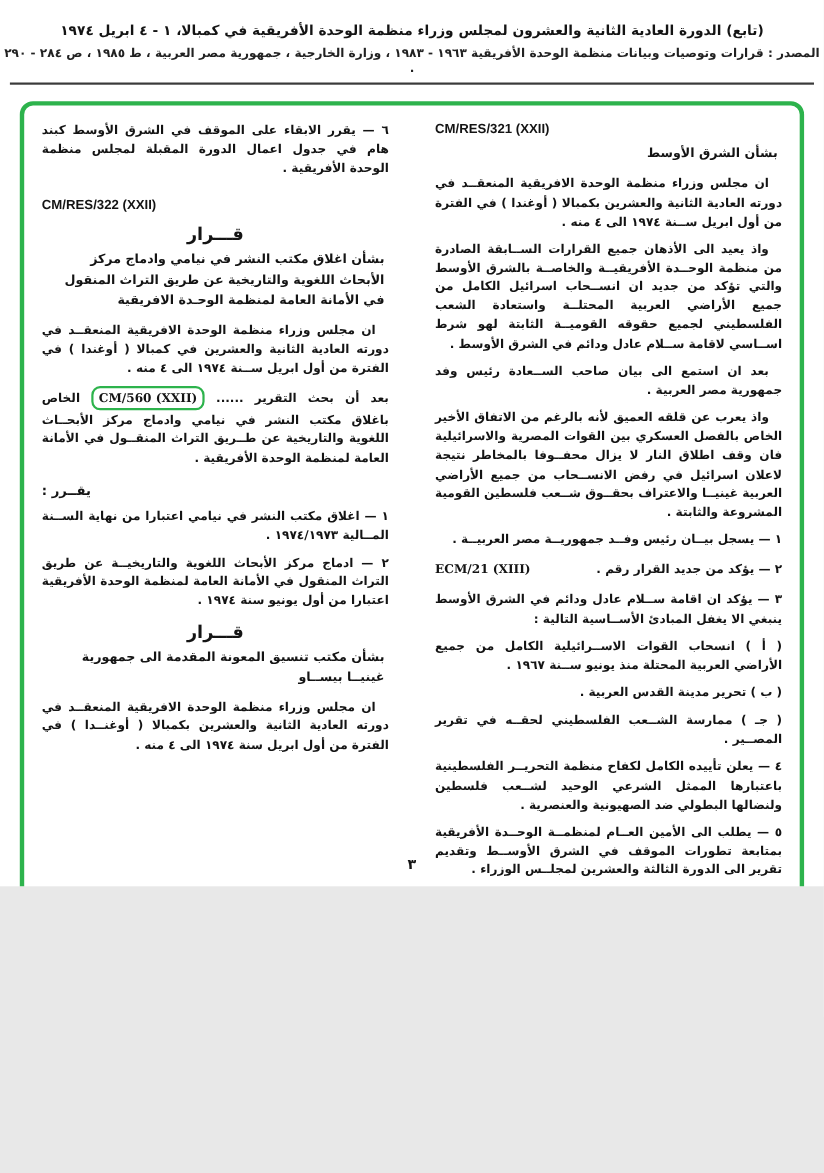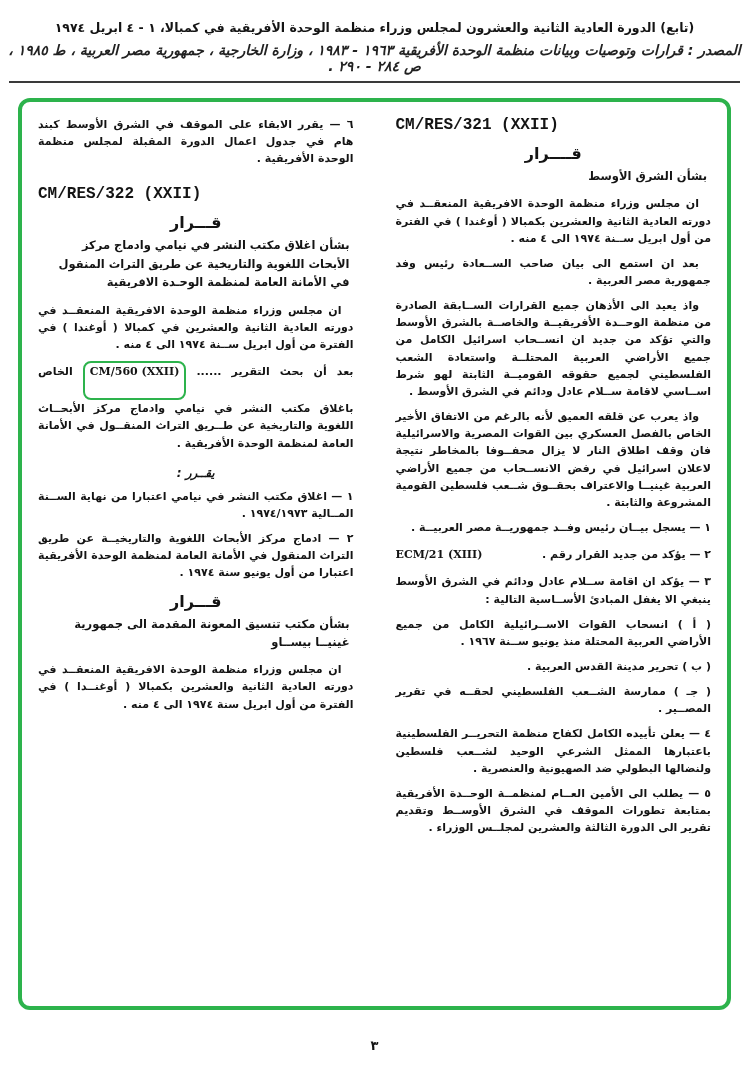--- a/index.html
+++ b/index.html
@@ -1,29 +1,29 @@
 <!DOCTYPE html>
 <html lang="ar"><head>
 <meta charset="utf-8">
 <style>
   html, body { margin:0; padding:0; background:#e8e8e8; }
   .page {
     position:relative;
-    width:749px; height:1066px;
+    width:749px; height:806px;
     margin:0 auto;
     background:#ffffff;
     overflow:hidden;
     font-family:"DejaVu Sans", sans-serif;
     font-weight:700;
     color:#141414;
   }
   
   .page-header { text-align:center; padding-top:20px; }
   .header-title { direction:rtl; font-size:12.5px; letter-spacing:0; }
-  .header-source { direction:rtl; font-size:14px; margin-top:7px; color:#222;font-style:italic; }
+  .header-source { direction:rtl; font-size:11px; margin-top:7px; color:#222; }
   .header-rule { border:0; border-top:2px solid #3a3a3a; margin:7px 9px 0; }
   
   .content-box {
     margin:15px 18px 0;
     border:4px solid #2db34c;
     border-radius:12px;
     padding:14px 16px 16px;
     box-sizing:border-box;
     min-height:912px;
   }
@@ -33,57 +33,56 @@
   p.body {
     direction:rtl;
     text-align:justify;
     font-size:11px;
     line-height:1.56;
     margin:8px 0;
   }
   p.indent { text-indent:12px; }
   .ref-heading {
     direction:ltr; text-align:left;
-    font-family:Liberation Mono, monospace;
-    font-size:16px;
+    font-family:Liberation Sans, sans-serif;
+    font-size:12px;
     margin:18px 0 6px;
   }
   .col > .ref-heading:first-child, .col > p.body:first-child { margin-top:0; }
   .res-title {
     direction:rtl; text-align:center;
     font-size:16px;
     margin:10px 0 4px;
   }
   .res-subtitle {
     direction:rtl; text-align:right;
     font-size:11.5px; line-height:1.6;
     margin:0 4px 10px;
   }
   .decides-heading {
-    direction:rtl; text-align:center;
+    direction:rtl; text-align:left;
     font-size:12px;
     margin:14px 0 6px;
-    font-style:italic;
   }
   .spread-line {
     direction:rtl;
     display:flex; justify-content:space-between; align-items:baseline;
     font-size:11px; line-height:1.56;
     margin:10px 0;
   }
   .inline-ref {
     direction:ltr; unicode-bidi:embed;
     font-family:"DejaVu Serif", serif;
     font-size:11px;
     white-space:nowrap;
   }
   .highlight {
     border:2px solid #2db34c;
     border-radius:8px;
-    padding:0 5px 18px;
+    padding:0 5px 1px;
     display:inline-block;
   }
   
   .page-footer {
     position:absolute; left:0; right:0; bottom:12px;
     text-align:center;
   }
   .page-number { font-size:13px; }
 </style>
 </head>
@@ -121,26 +120,25 @@
         <p class="body">٢ — ادماج مركز الأبحاث اللغوية والتاريخيــة عن طريق التراث المنقول في الأمانة العامة لمنظمة الوحدة الأفريقية اعتبارا من أول يونيو سنة ١٩٧٤ .</p>
 
         <div class="res-title">قـــرار</div>
         <div class="res-subtitle">بشأن مكتب تنسيق المعونة المقدمة الى جمهورية غينيــا بيســاو</div>
 
         <p class="body indent">ان مجلس وزراء منظمة الوحدة الافريقية المنعقــد في دورته العادية الثانية والعشرين بكمبالا ( أوغنــدا ) في الفترة من أول ابريل سنة ١٩٧٤ الى ٤ منه .</p>
       </section>
 
       <section class="col col-right">
         <div class="ref-heading">CM/RES/321  (XXII)</div>
-        <div class="res-title">قــــرار</div>
         <div class="res-subtitle">بشأن الشرق الأوسط</div>
 
         <p class="body indent">ان مجلس وزراء منظمة الوحدة الافريقية المنعقــد في دورته العادية الثانية والعشرين بكمبالا ( أوغندا ) في الفترة من أول ابريل ســنة ١٩٧٤ الى ٤ منه .</p>
+        <p class="body indent">واذ يعيد الى الأذهان جميع القرارات الســابقة الصادرة من منظمة الوحــدة الأفريقيــة والخاصــة بالشرق الأوسط والتي تؤكد من جديد ان انســحاب اسرائيل الكامل من جميع الأراضي العربية المحتلــة واستعادة الشعب الفلسطيني لجميع حقوقه القوميــة الثابتة لهو شرط اســاسي لاقامة ســلام عادل ودائم في الشرق الأوسط .</p>
         <p class="body indent">بعد ان استمع الى بيان صاحب الســعادة رئيس وفد جمهورية مصر العربية .</p>
-        <p class="body indent">واذ يعيد الى الأذهان جميع القرارات الســابقة الصادرة من منظمة الوحــدة الأفريقيــة والخاصــة بالشرق الأوسط والتي تؤكد من جديد ان انســحاب اسرائيل الكامل من جميع الأراضي العربية المحتلــة واستعادة الشعب الفلسطيني لجميع حقوقه القوميــة الثابتة لهو شرط اســاسي لاقامة ســلام عادل ودائم في الشرق الأوسط .</p>
         <p class="body indent">واذ يعرب عن قلقه العميق لأنه بالرغم من الاتفاق الأخير الخاص بالفصل العسكري بين القوات المصرية والاسرائيلية فان وقف اطلاق النار لا يزال محفــوفا بالمخاطر نتيجة لاعلان اسرائيل في رفض الانســحاب من جميع الأراضي العربية غينيــا والاعتراف بحقــوق شــعب فلسطين القومية المشروعة والثابتة .</p>
 
         <p class="body">١ — يسجل بيــان رئيس وفــد جمهوريــة مصر العربيــة .</p>
 
         <div class="spread-line">
           <span>٢ — يؤكد من جديد القرار رقم .</span>
           <span class="inline-ref">ECM/21  (XIII)</span>
         </div>
 
         <p class="body">٣ — يؤكد ان اقامة ســلام عادل ودائم في الشرق الأوسط ينبغي الا يغفل المبادئ الأســاسية التالية :</p>

